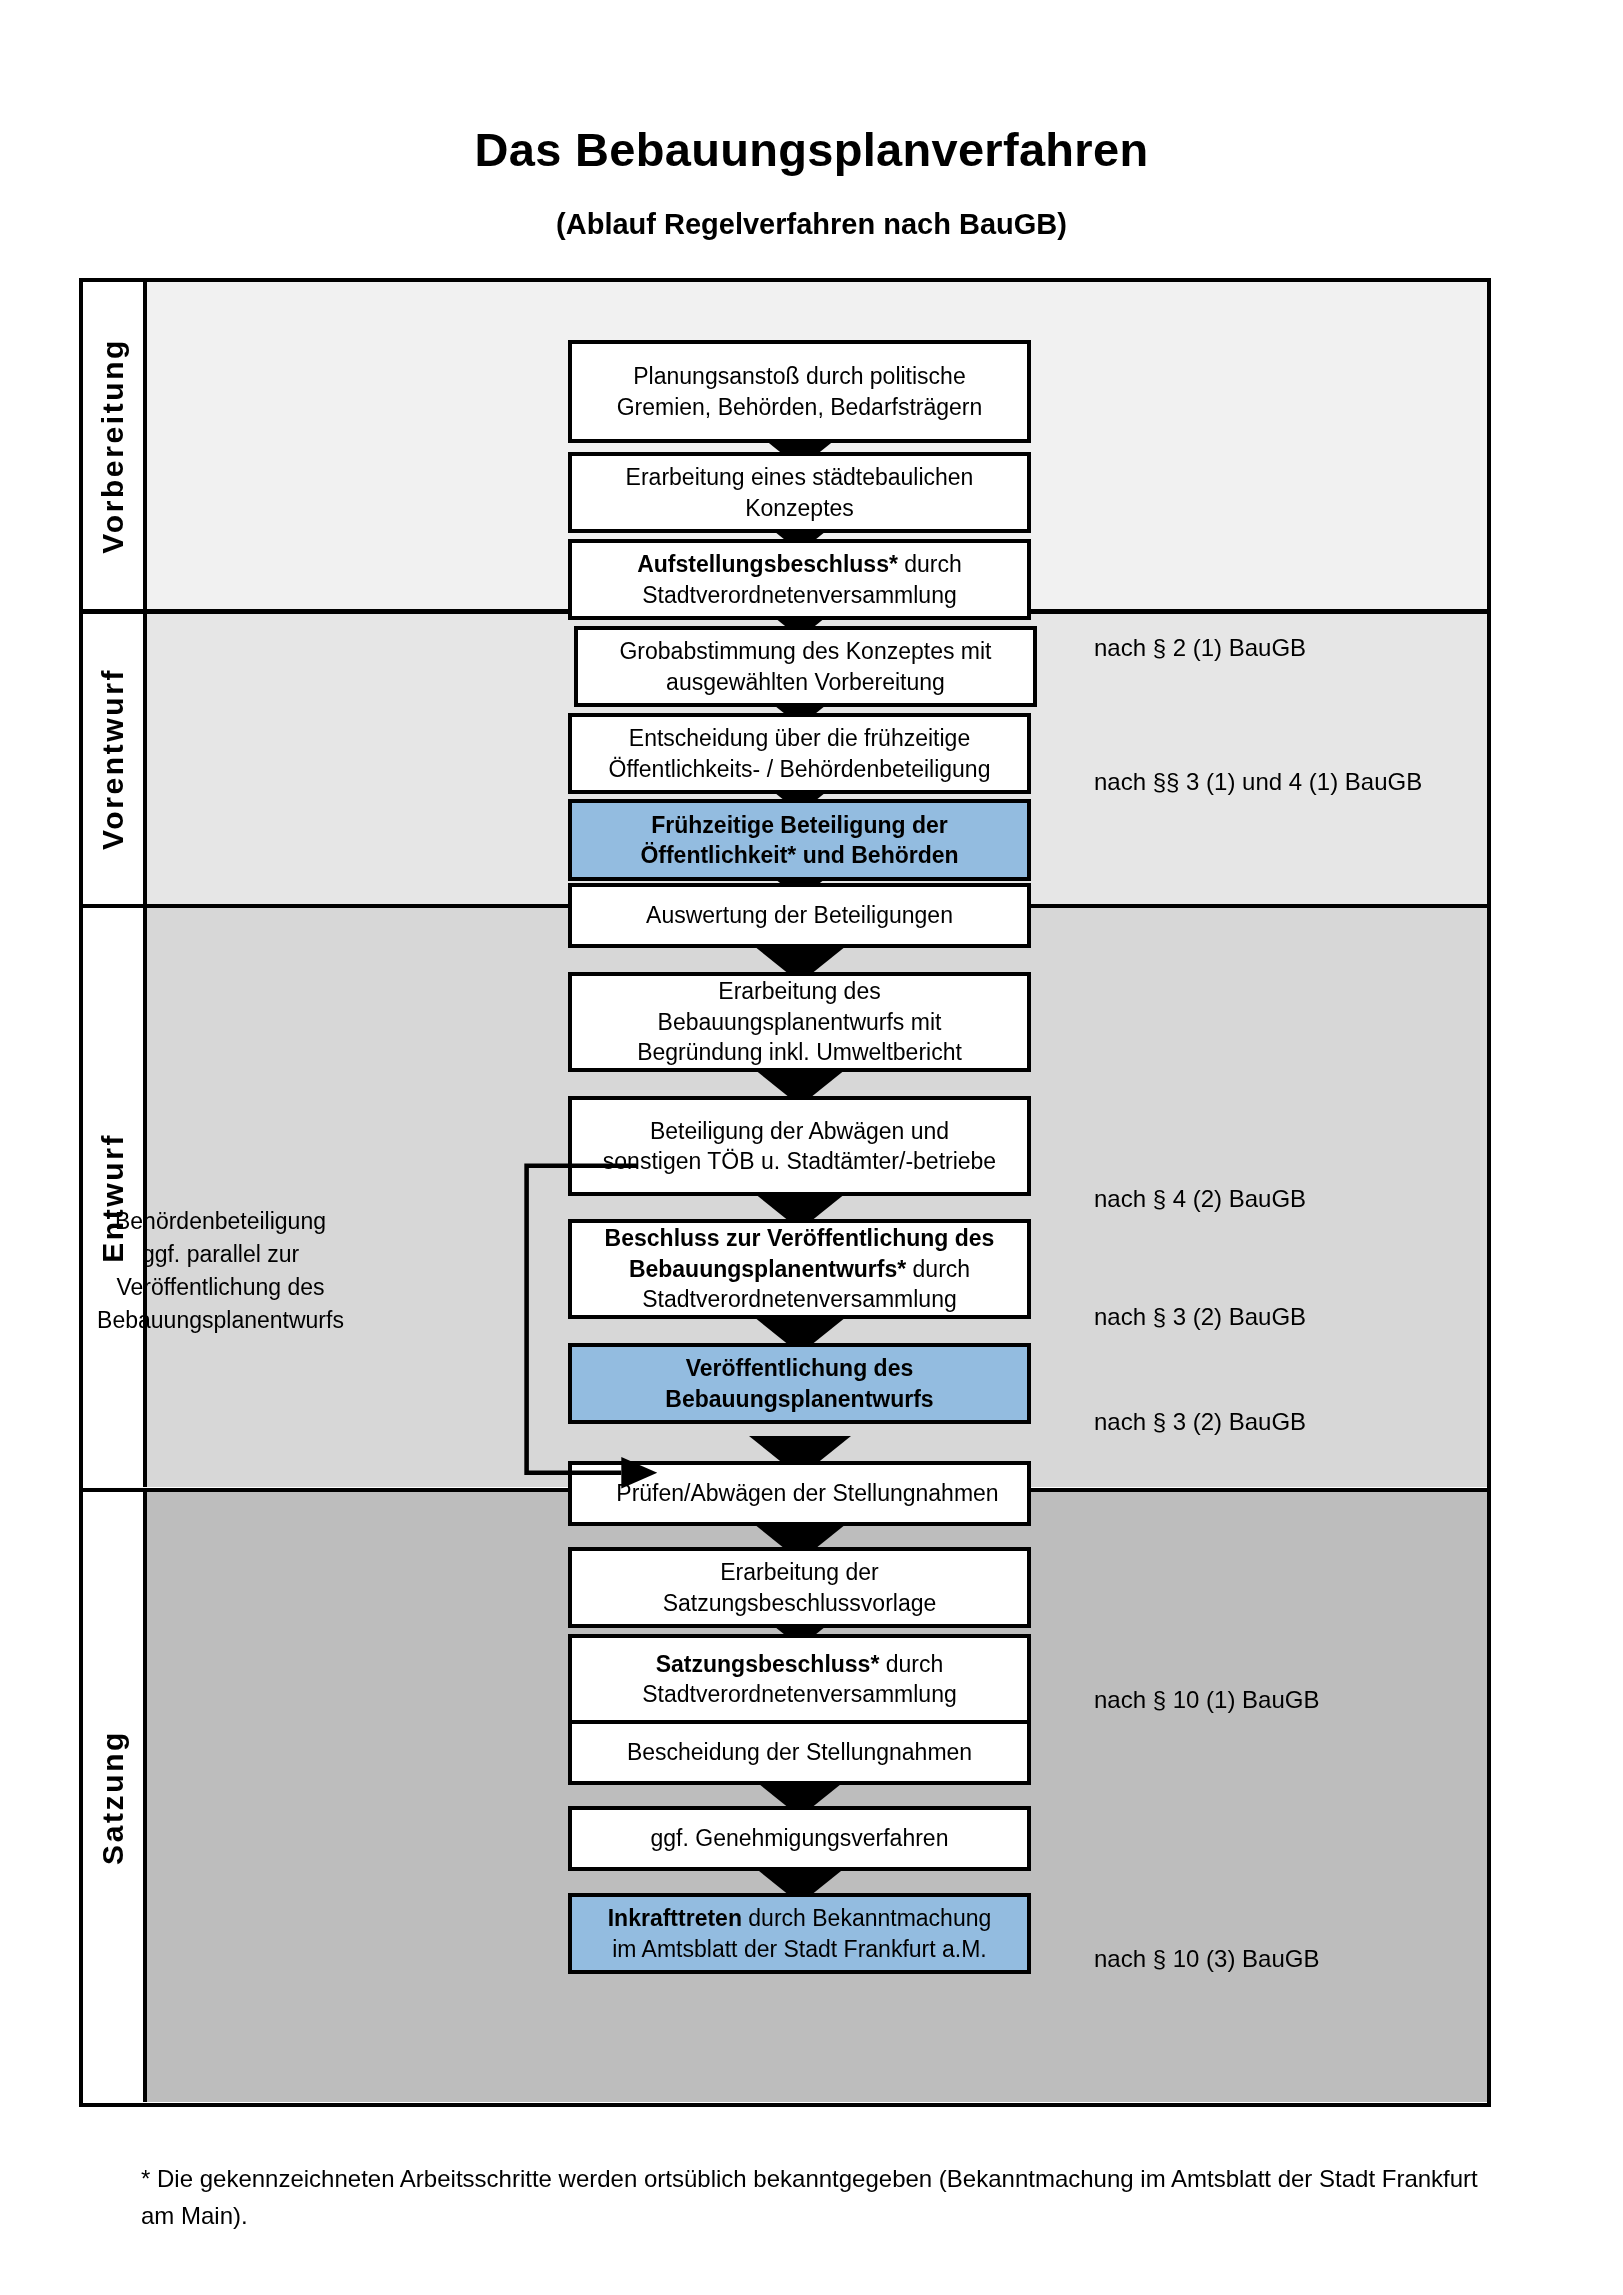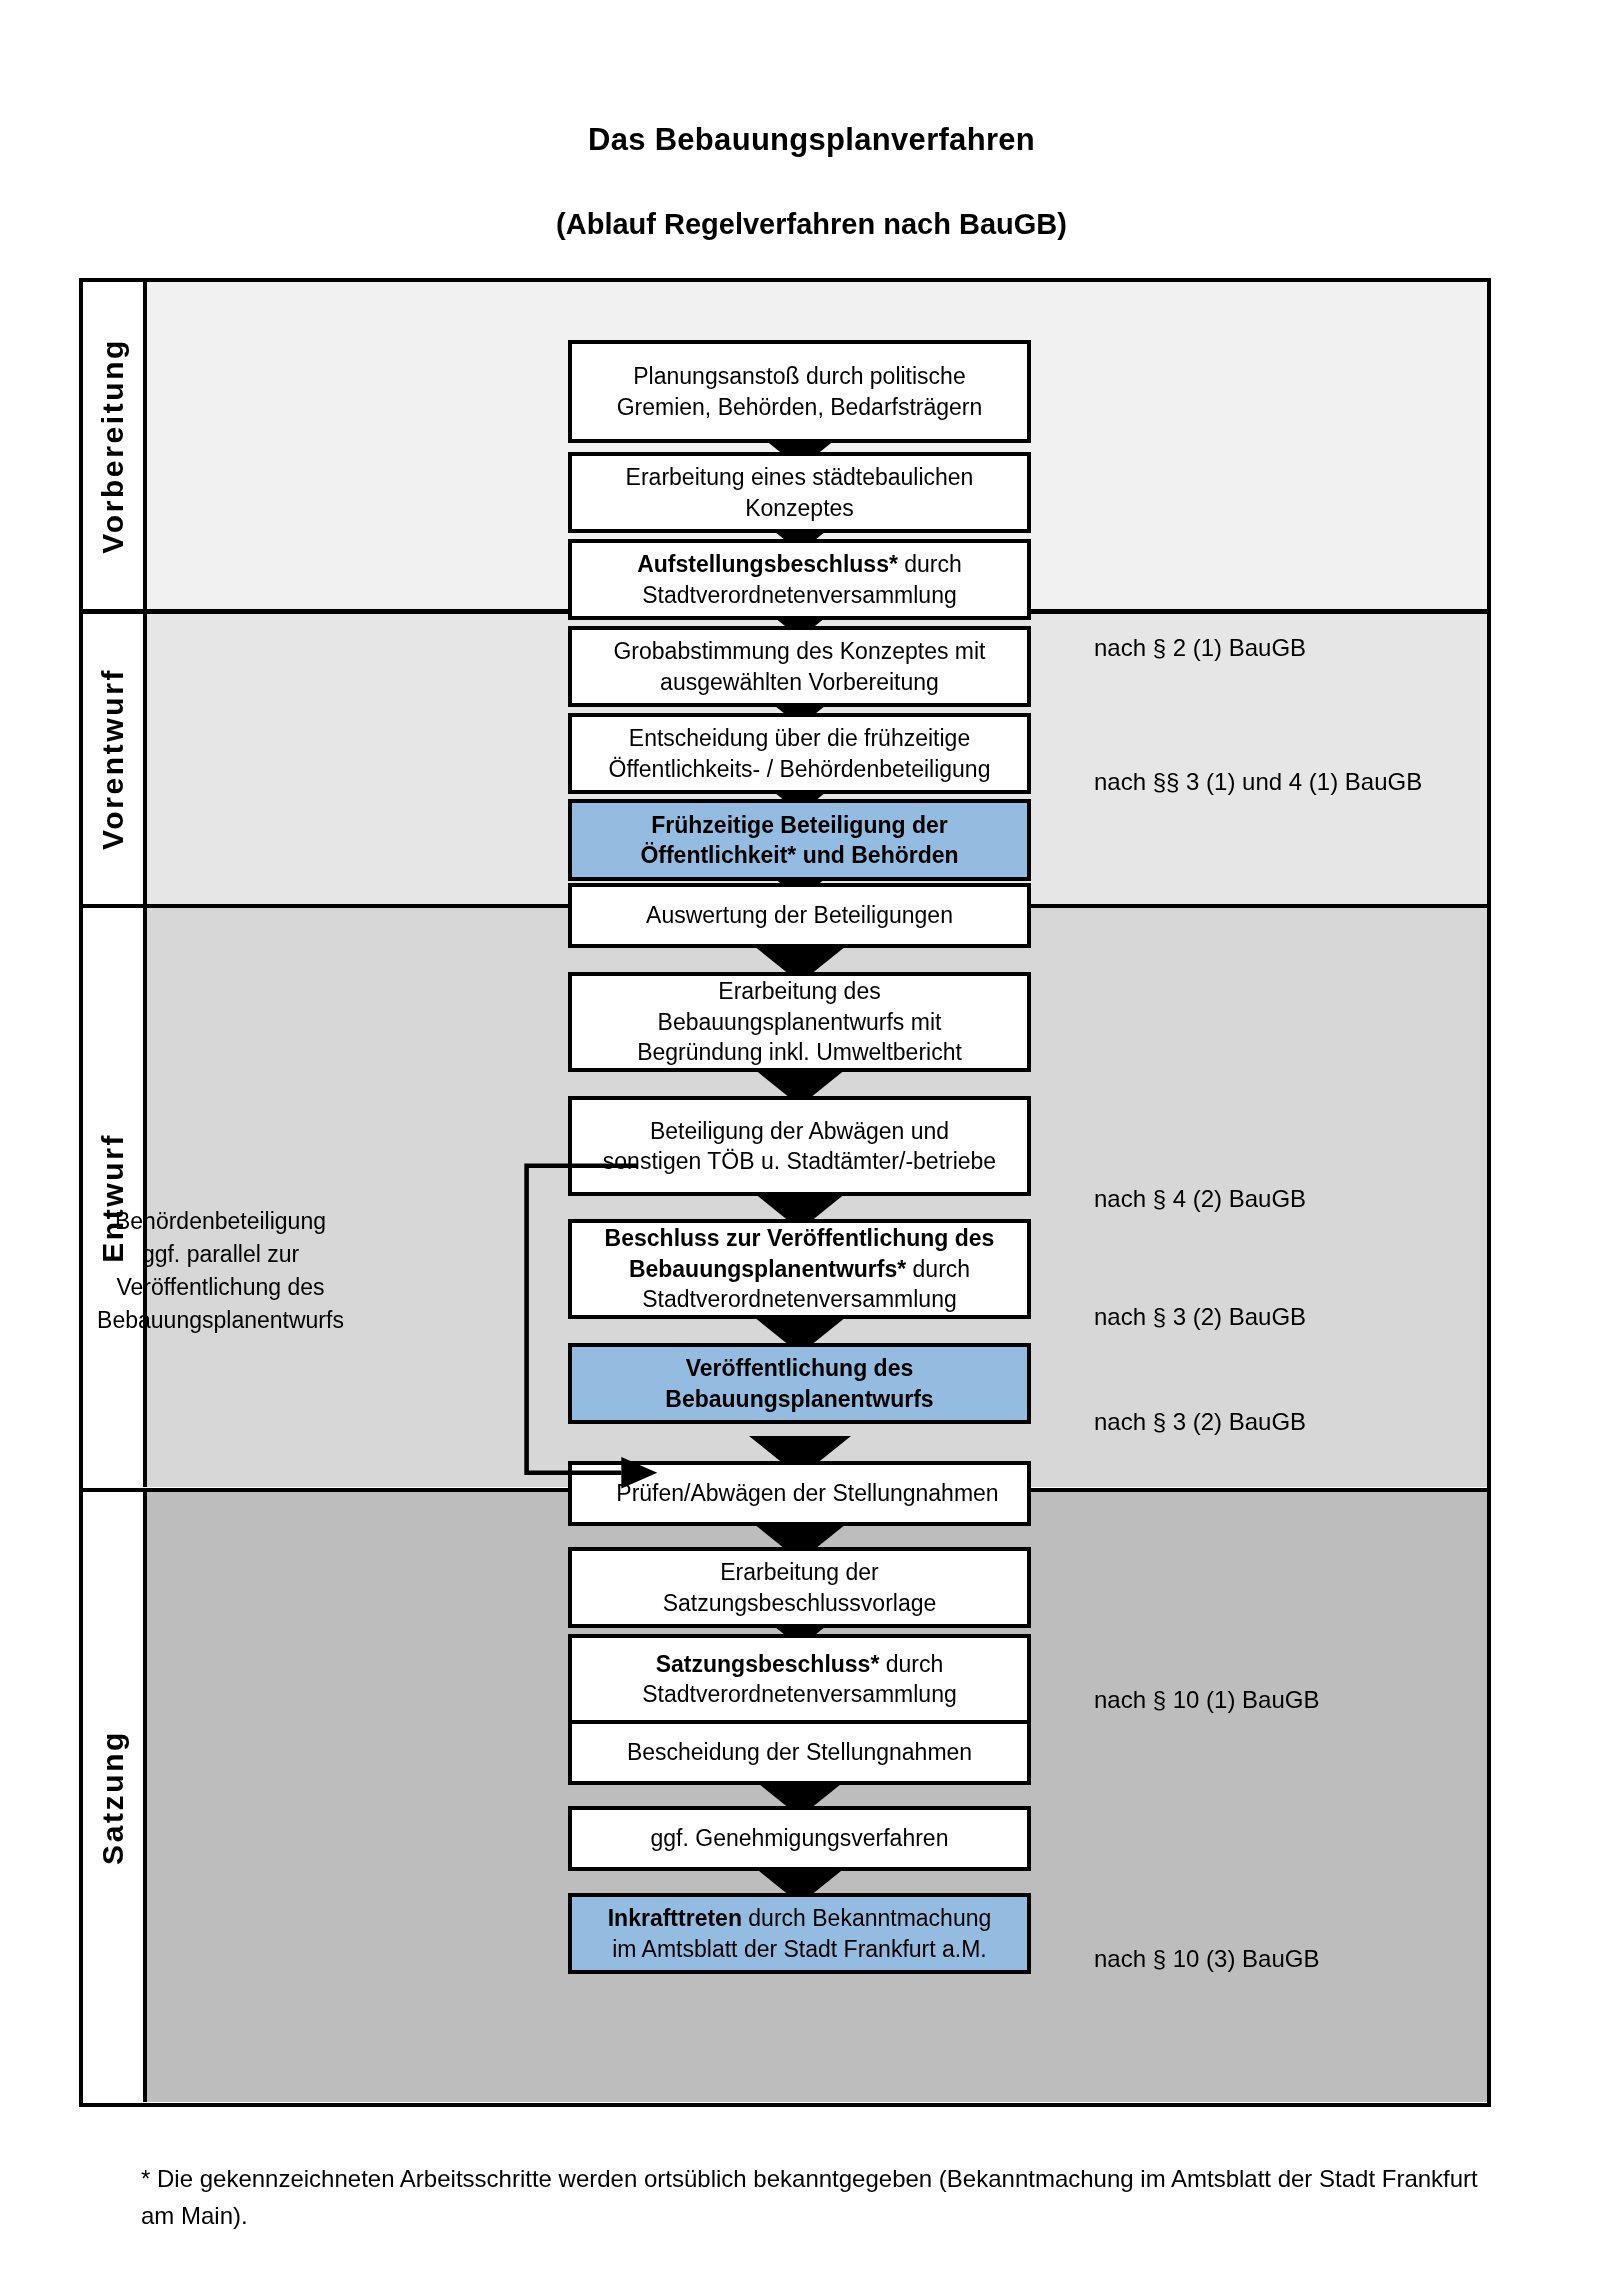--- a/index.html
+++ b/index.html
@@ -2,21 +2,21 @@
 <html style="font-size:10.5px"><head>
 <meta charset="utf-8">
 <title>Das Bebauungsplanverfahren</title>
 <style>
   html,body{margin:0;padding:0;background:#ffffff;}
   body{width:1623px;height:2295px;position:relative;
        font-family:"Liberation Sans","DejaVu Sans",sans-serif;color:#000;}
 
   
   #title{position:absolute;left:0;top:122px;width:1623px;text-align:center;
-         font-size:31px;font-weight:bold;letter-spacing:0.3px;}
+         font-size:47px;font-weight:bold;letter-spacing:0.3px;}
   #subtitle{position:absolute;left:0;top:208px;width:1623px;text-align:center;
             font-size:29px;font-weight:bold;}
 
   
   #frame{position:absolute;left:79px;top:278px;width:1412px;height:1829px;
          border:4.6px solid #000;box-sizing:border-box;}
 
   
   .band{position:absolute;left:64px;right:0;box-sizing:border-box;}
   .band-label{position:absolute;left:0;width:64px;box-sizing:border-box;
@@ -122,21 +122,21 @@
     </span>
   </div>
 
   <div class="box" style="top:257px;height:81px;">
     <span class="t">
       <b>Aufstellungsbeschluss*</b><span> durch</span><br>
       <span>Stadtverordnetenversammlung</span>
     </span>
   </div>
 
-  <div class="box" style="top:344px;height:81px;">
+  <div class="box" style="top:344px;height:81px;margin-left:6px;">
     <span class="t">
       <span>Grobabstimmung des Konzeptes mit</span><br>
       <span>ausgewählten Vorbereitung</span>
     </span>
   </div>
 
   <div class="box" style="top:431px;height:81px;">
     <span class="t">
       <span>Entscheidung über die frühzeitige</span><br>
       <span>Öffentlichkeits- / Behördenbeteiligung</span>

